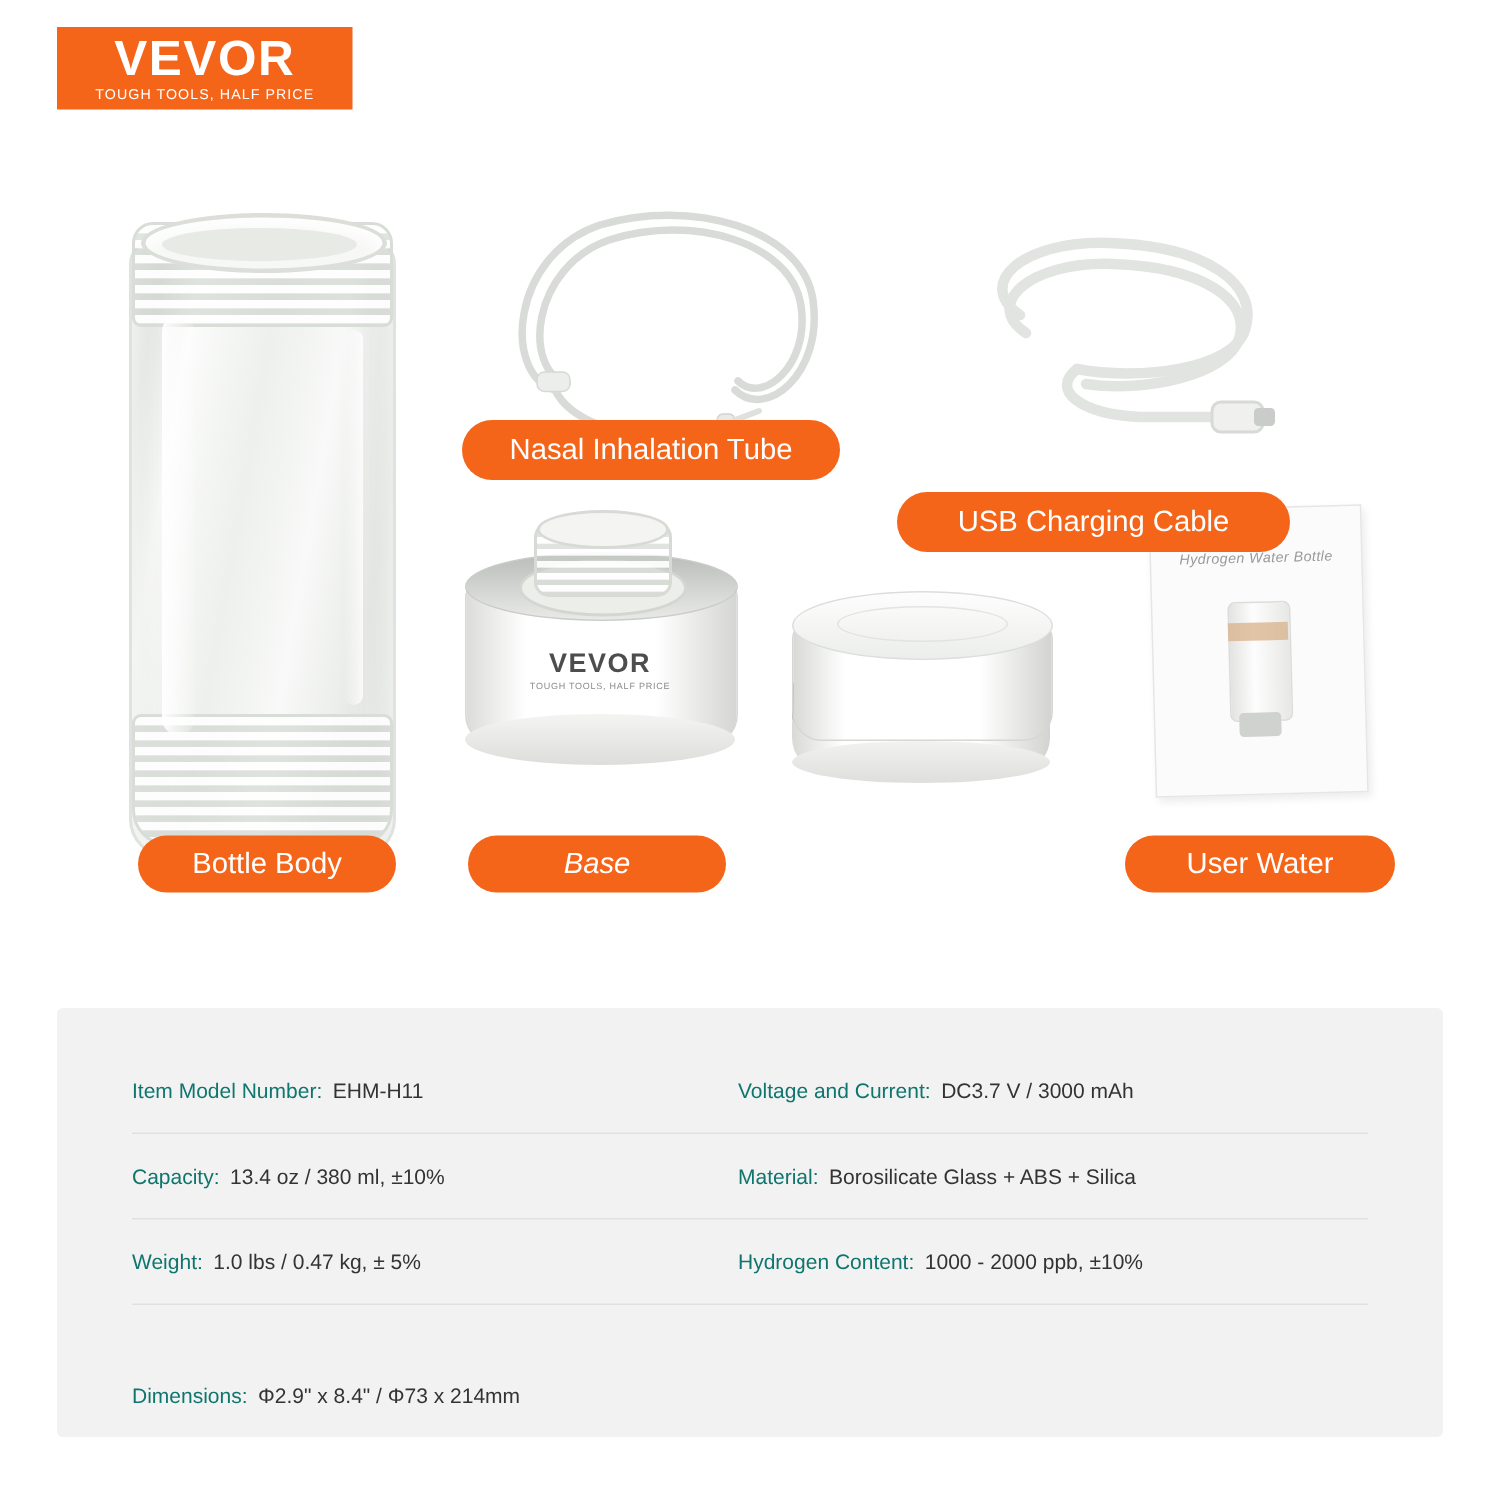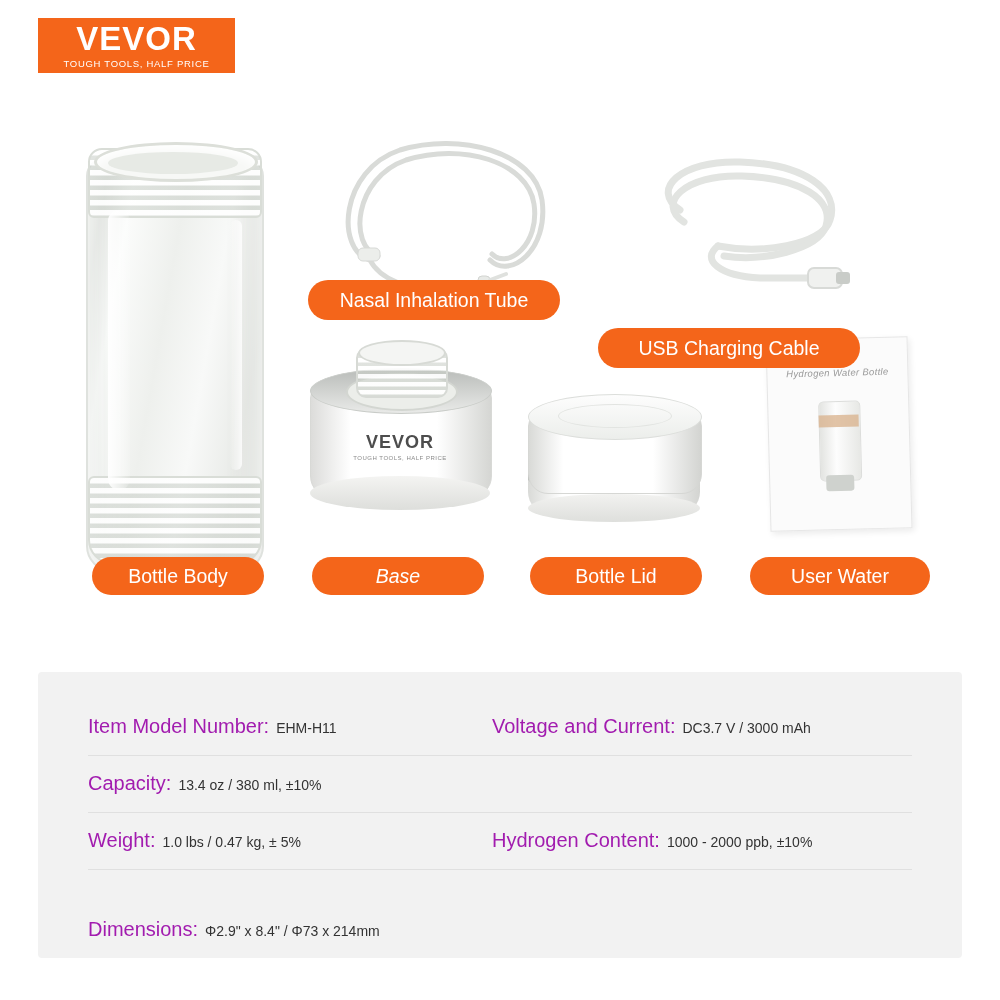--- a/index.html
+++ b/index.html
@@ -397,22 +397,22 @@
     border-bottom: 1px solid #e0e0e0;
   }
   .spec-row.last { border-bottom: none; margin-top: 32px; }
   .spec-cell {
     display: flex;
     align-items: baseline;
   }
   .spec-cell.left  { width: 404px; }
   .spec-cell.right { width: 420px; }
   .spec-label {
-    color: #a21caf;
-    font-size: 20px;
+    color: #0f766e;
+    font-size: 14px;
     white-space: nowrap;
   }
   .spec-value {
     color: #333333;
     font-size: 14px;
     margin-left: 7px;
     white-space: nowrap;
   }
 </style>
 </head>
@@ -490,21 +490,20 @@
     <div class="manual-title">Hydrogen Water Bottle</div>
     <div class="manual-img"></div>
     <div class="manual-img-band"></div>
     <div class="manual-img-cap"></div>
   </div>
 
   <div class="pill" style="left:308px; top:190px; width:252px; height:40px;">Nasal Inhalation Tube</div>
   <div class="pill" style="left:598px; top:190px; width:262px; height:40px;margin-top:48px;">USB Charging Cable</div>
   <div class="pill" style="left:92px; top:467px; width:172px; height:38px;">Bottle Body</div>
   <div class="pill" style="left:312px; top:467px; width:172px; height:38px;font-style:italic;">Base</div>
-  <div class="pill" style="left:530px; top:467px; width:172px; height:38px;">Bottle Lid</div>
   <div class="pill" style="left:750px; top:467px; width:180px; height:38px;">User Water</div>
 </div>
 
 <div class="spec-panel">
 
   <div class="spec-row" style="top:26px;">
     <div class="spec-cell left">
       <span class="spec-label">Item Model Number:</span>
       <span class="spec-value">EHM-H11</span>
     </div>
@@ -512,20 +511,24 @@
       <span class="spec-label">Voltage and Current:</span>
       <span class="spec-value">DC3.7 V / 3000 mAh</span>
     </div>
   </div>
 
   <div class="spec-row" style="top:83px;">
     <div class="spec-cell left">
       <span class="spec-label">Capacity:</span>
       <span class="spec-value">13.4 oz / 380 ml, ±10%</span>
     </div>
+    <div class="spec-cell right">
+      <span class="spec-label">Material:</span>
+      <span class="spec-value">Borosilicate Glass + ABS + Silica</span>
+    </div>
   </div>
 
   <div class="spec-row" style="top:140px;">
     <div class="spec-cell left">
       <span class="spec-label">Weight:</span>
       <span class="spec-value">1.0 lbs / 0.47 kg, ± 5%</span>
     </div>
     <div class="spec-cell right">
       <span class="spec-label">Hydrogen Content:</span>
       <span class="spec-value">1000 - 2000 ppb, ±10%</span>

